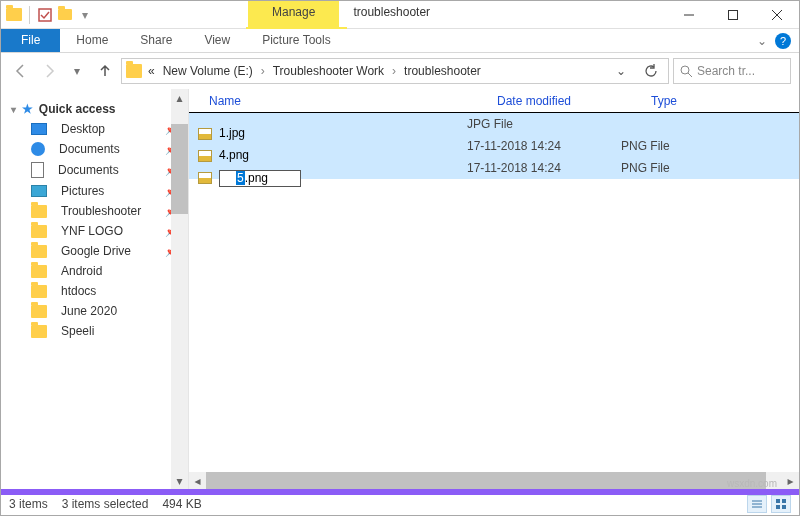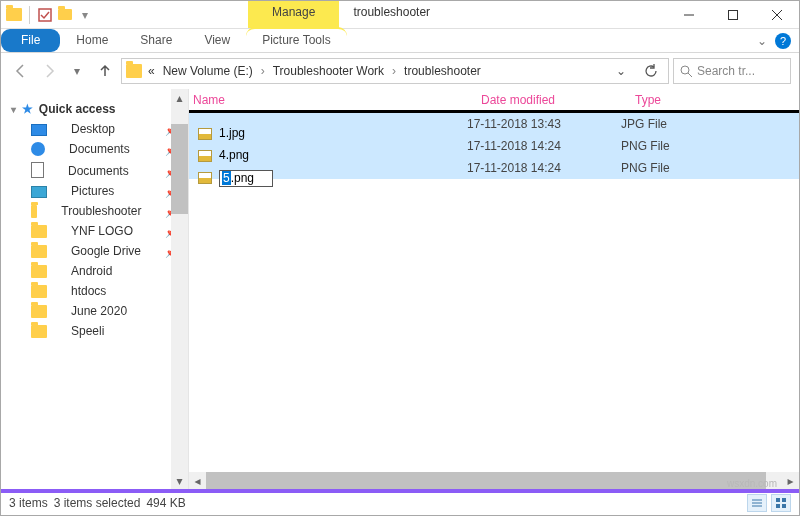--- a/index.html
+++ b/index.html
@@ -11,21 +11,21 @@
   .qat-icon { width: 18px; height: 18px; display: inline-flex; align-items: center; justify-content: center; }
   .qat-sep { width: 1px; height: 18px; background: #d0d0d0; margin: 0 4px; }
   .titlebar-mid { flex: 1; display: flex; align-items: flex-end; }
   .context-tab { background: #fce94f; color: #444; padding: 2px 24px 6px 24px; font-size: 12px; margin-left: 150px; height: 28px; display: flex; align-items: center; text-align: right;}
   .title-text { padding: 0 14px 6px 14px; color: #333; align-self: center; }
   .win-controls { display: flex; height: 100%; }
   .win-btn { width: 44px; display: flex; align-items: center; justify-content: center; color: #333; }
 
   
   .ribbon { display: flex; align-items: stretch; height: 24px; border-bottom: 1px solid #d8d8d8; }
-  .ribbon-tab { padding: 4px 16px; color: #555; border-radius: 9px; }
+  .ribbon-tab { padding: 4px 16px; color: #555; }
   .ribbon-tab.file { background: #1979ca; color: #fff; padding: 4px 20px; }
   .ribbon-right { margin-left: auto; display: flex; align-items: center; padding-right: 8px; gap: 8px; }
   .help-icon { width: 16px; height: 16px; border-radius: 50%; background: #0078d7; color: #fff; display: inline-flex; align-items: center; justify-content: center; font-size: 11px; }
 
   
   .navbar { display: flex; align-items: center; height: 36px; padding: 4px 8px; gap: 4px; }
   .nav-btn { width: 24px; height: 24px; display: flex; align-items: center; justify-content: center; color: #666; }
   .nav-btn.disabled { color: #bbb; }
   .addr { flex: 1; border: 1px solid #ccc; height: 26px; display: flex; align-items: center; padding: 0 4px; gap: 4px; }
   .addr .folder-ico { width: 16px; height: 14px; }
@@ -34,57 +34,57 @@
   .addr-btn { width: 26px; height: 24px; display: flex; align-items: center; justify-content: center; color: #555; }
   .search { border: 1px solid #ccc; height: 26px; width: 118px; display: flex; align-items: center; padding: 0 6px; color: #888; gap: 4px; overflow: hidden;}
 
   
   .explorer-body { display: flex; height: 400px; }
 
   
   .navpane { width: 188px; border-right: 1px solid #e5e5e5; overflow: hidden; position: relative; padding-top: 10px; }
   .np-group { margin-bottom: 10px; }
   .np-header { display: flex; align-items: center; gap: 6px; padding: 3px 10px; font-weight: 600; color: #333; }
-  .np-item { display: flex; align-items: flex-end; gap: 24px; padding: 3px 10px 3px 30px; color: #333; }
+  .np-item { display: flex; align-items: center; gap: 14px; padding: 3px 10px 3px 30px; color: #333; }
   .np-item .pin { margin-left: auto; color: #888; font-size: 10px;}
   .star { color: #2e8be6; }
   .folder-ico { display:inline-block; width:16px; height:13px; background:#ffcf4b; border-radius:1px; position:relative; }
   .folder-ico::before { content:""; position:absolute; top:-3px; left:0; width:7px; height:3px; background:#ffcf4b; border-radius:1px 1px 0 0; }
   .desktop-ico { width:16px;height:12px;background:#2e8be6;border:1px solid #1a6fc0;}
   .dl-ico { width:14px;height:14px;border-radius:50%;background:#2e8be6;position:relative;}
   .doc-ico {width:13px;height:16px;background:#fff;border:1px solid #777;}
   .pic-ico {width:16px;height:12px;background:#3ba7d6;border:1px solid #2b82a8;}
   .np-scroll { position:absolute; right:0; top:0; bottom:0; width:17px; background:#f0f0f0; display:flex; flex-direction:column; }
   .np-scroll .thumb { background:#c1c1c1; width:100%; height:90px; margin-top:18px; }
   .np-scroll .arr { height:17px; display:flex;align-items:center;justify-content:center;color:#666;}
 
   
   .listpane { flex: 1; display:flex; flex-direction:column; }
-  .headers { display:flex; border-bottom: 3px solid #000000; color:#ec4899; height:24px; align-items:center; padding-left:4px; }
+  .headers { display:flex; border-bottom: 1px solid #000000; color:#1d4ed8; height:24px; align-items:center; padding-left:20px; }
   .col-name { width: 288px; }
   .col-date { width: 154px; }
   .col-type { width: 110px; }
   .rows { flex:1; overflow:hidden; position:relative;}
   .row { display:flex; align-items:center; height:22px; padding-left:8px; }
   .row.sel { background:#cce8ff; }
   .row .ico { width:16px;height:16px;margin-right:6px;display:inline-flex;align-items:center;justify-content:center;}
   .img-ico { width:14px;height:12px;background:#fff;border:1px solid #b59a3e;position:relative;}
   .img-ico::after{content:"";position:absolute;bottom:0;left:0;right:0;height:5px;background:#e2b93b;}
   .cell-name { width:270px; display:flex;align-items:flex-start;margin-top:20px; }
   .cell-date { width:154px; color:#444; }
   .cell-type { width:110px; color:#444; }
-  .rename-input { border:1px solid #555; height:17px; width:54px; font-size:12px; padding:0 2px; background:#fff; }
+  .rename-input { border:1px solid #555; height:17px; width:82px; font-size:12px; padding:0 16px; background:#fff; }
   .rename-input .selpart { background:#0078d7; color:#fff; padding:0 1px;}
   .hscroll { height:17px; background:#f0f0f0; display:flex; }
   .hscroll .track{flex:1;position:relative;}
   .hscroll .thumb{position:absolute;left:0;top:0;bottom:0;width:560px;background:#c1c1c1;}
   .hscroll .arr{width:17px;display:flex;align-items:center;justify-content:center;color:#666;}
 
   
-  .status { height:24px; border-top:4px solid #8b5cf6; display:flex; align-items:center; padding:0 8px; color:#444; gap:6px; }
+  .status { height:24px; border-top:6px solid #8b5cf6; display:flex; align-items:center; padding:0 8px; color:#444; gap:14px; }
   .status .right { margin-left:auto; display:flex; gap:4px; }
   .view-btn { width:20px;height:18px;border:1px solid #bcd6ec; background:#e5f1fb;display:inline-flex;align-items:center;justify-content:center;}
   .wm { position:absolute; right:22px; bottom:26px; font-size:10px; color:#b8b8b8; }
 
   svg { display:block; }
 </style>
 </head>
 <body>
 
 <div class="titlebar">
@@ -261,21 +261,20 @@
       <div class="col-type">Type</div>
     </div>
     <div class="rows" id="file-rows">
         <div class="row sel">
           <div class="cell-name">
             <span class="ico">
               <span class="img-ico"></span>
             </span>
             <span>1.jpg</span>
           </div>
-          <div class="cell-date">17-11-2018 13:43</div>
           <div class="cell-type">JPG File</div>
         </div>
         <div class="row sel">
           <div class="cell-name">
             <span class="ico">
               <span class="img-ico"></span>
             </span>
             <span>4.png</span>
           </div>
           <div class="cell-date">17-11-2018 14:24</div>

